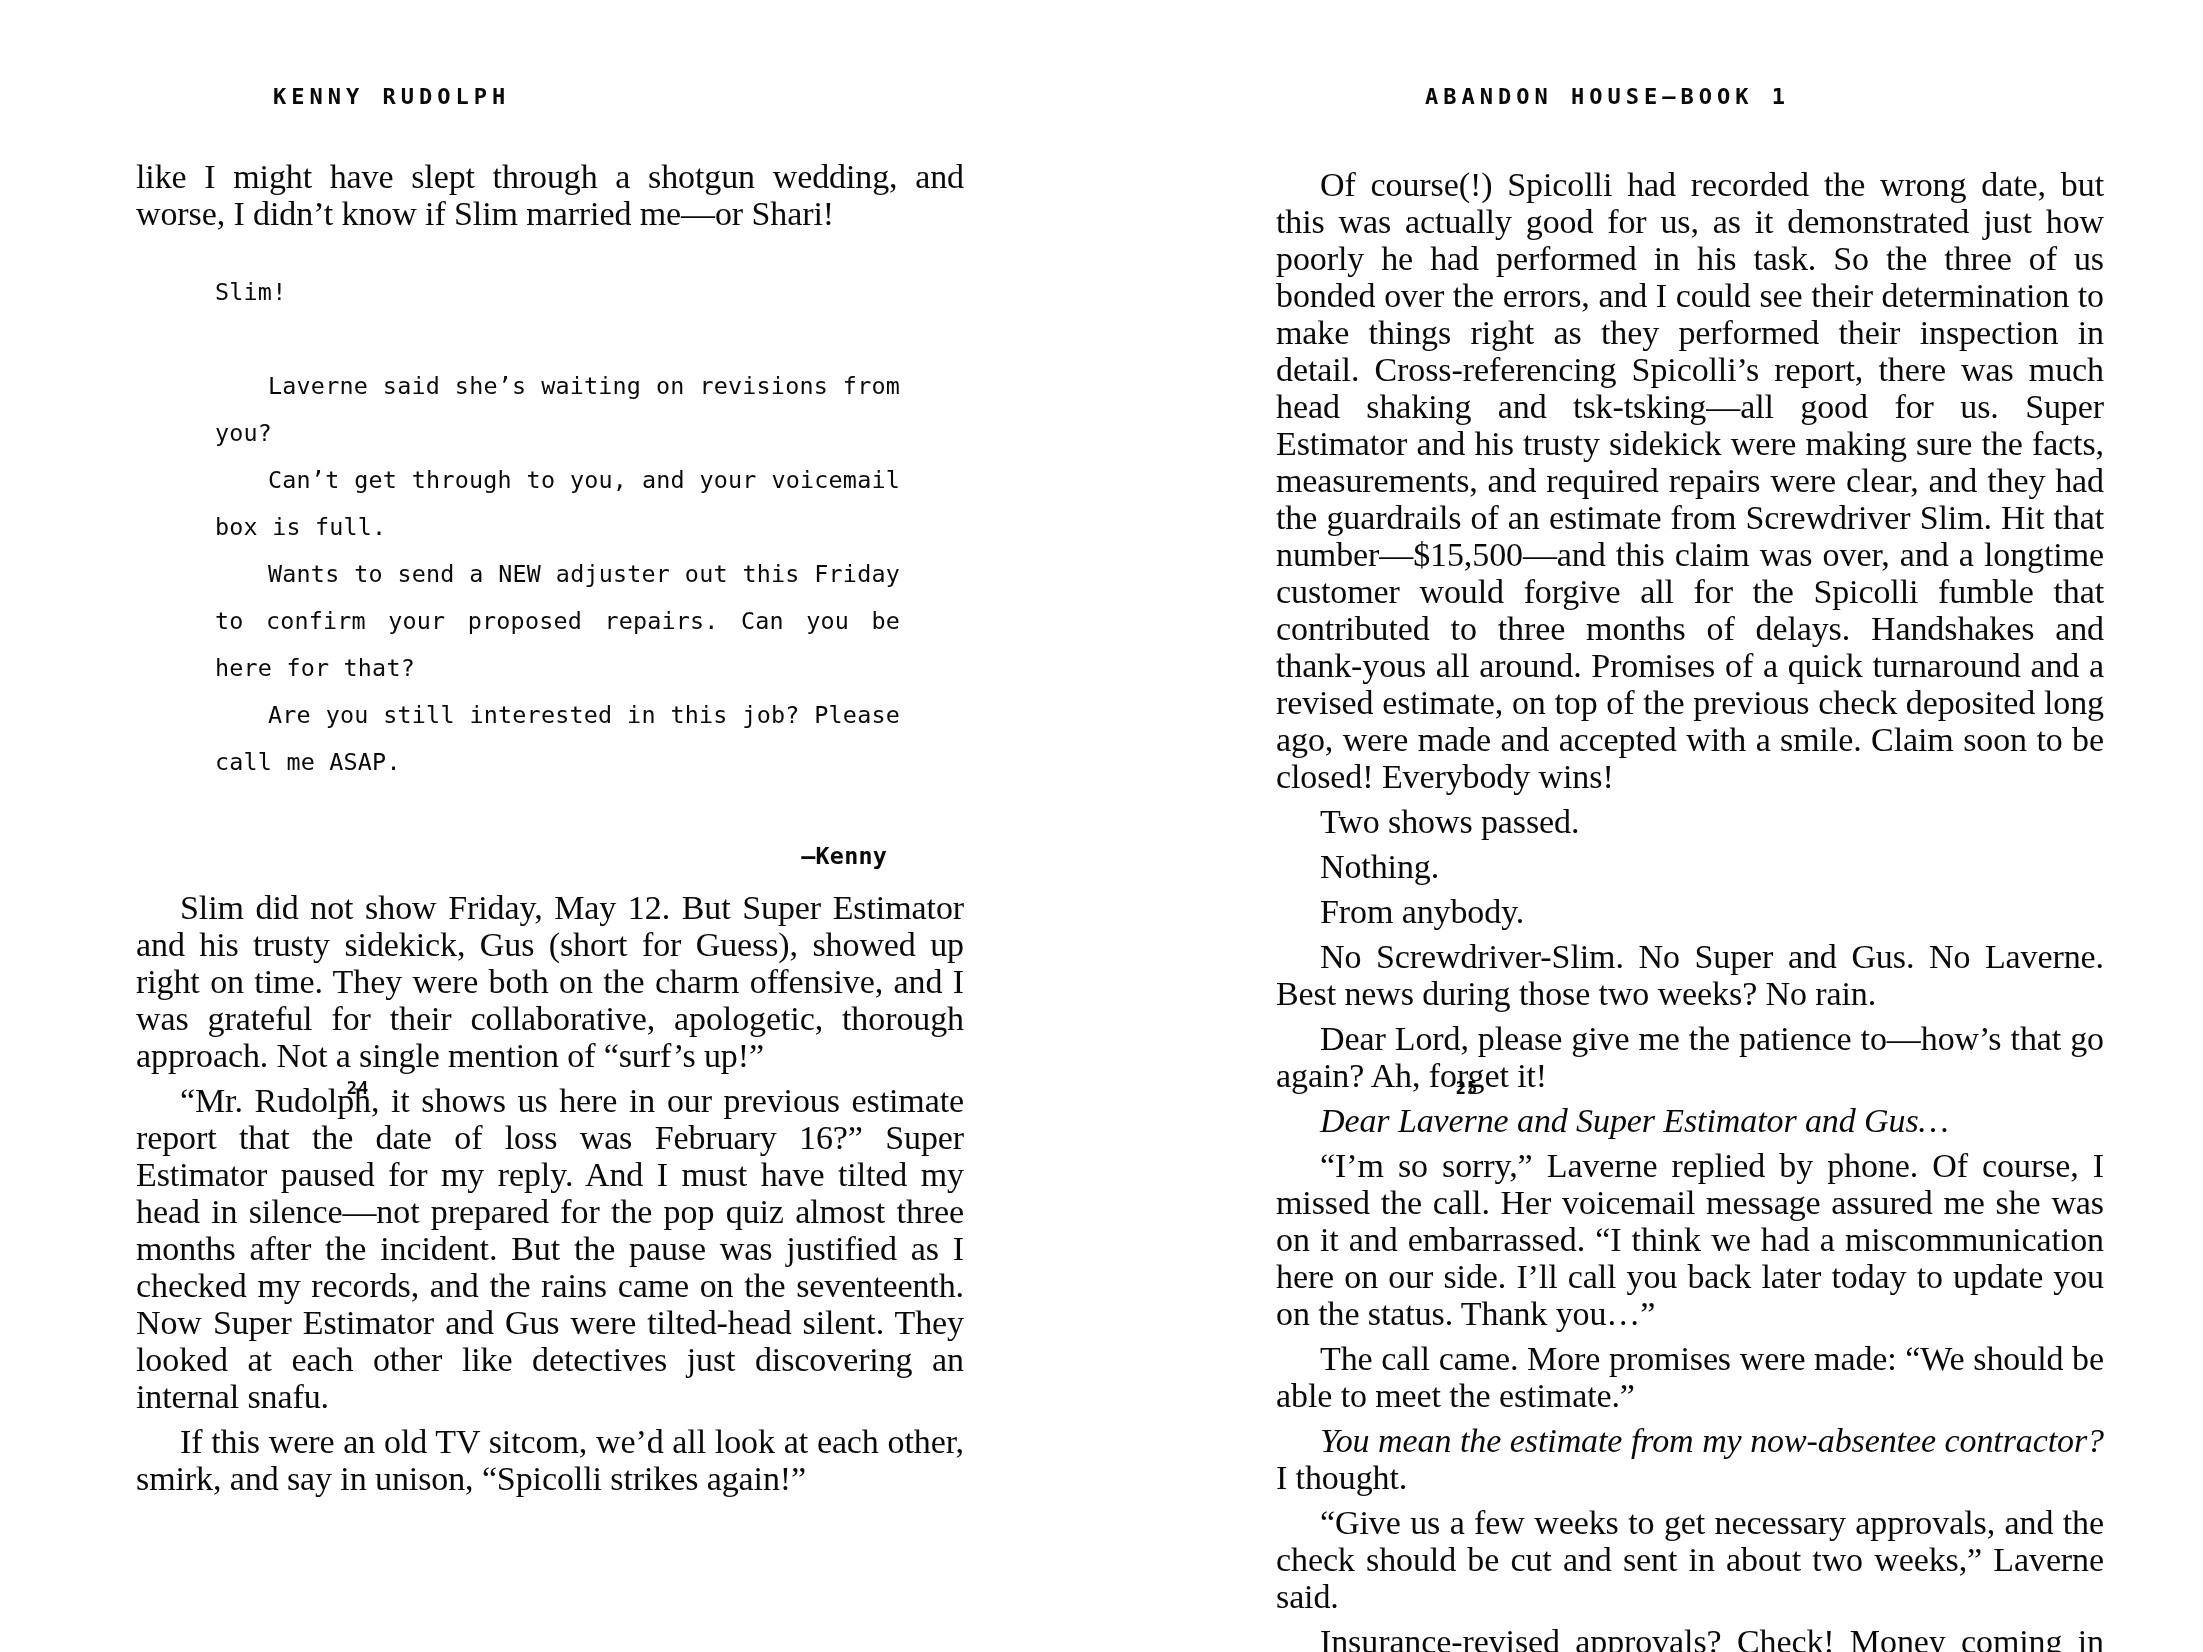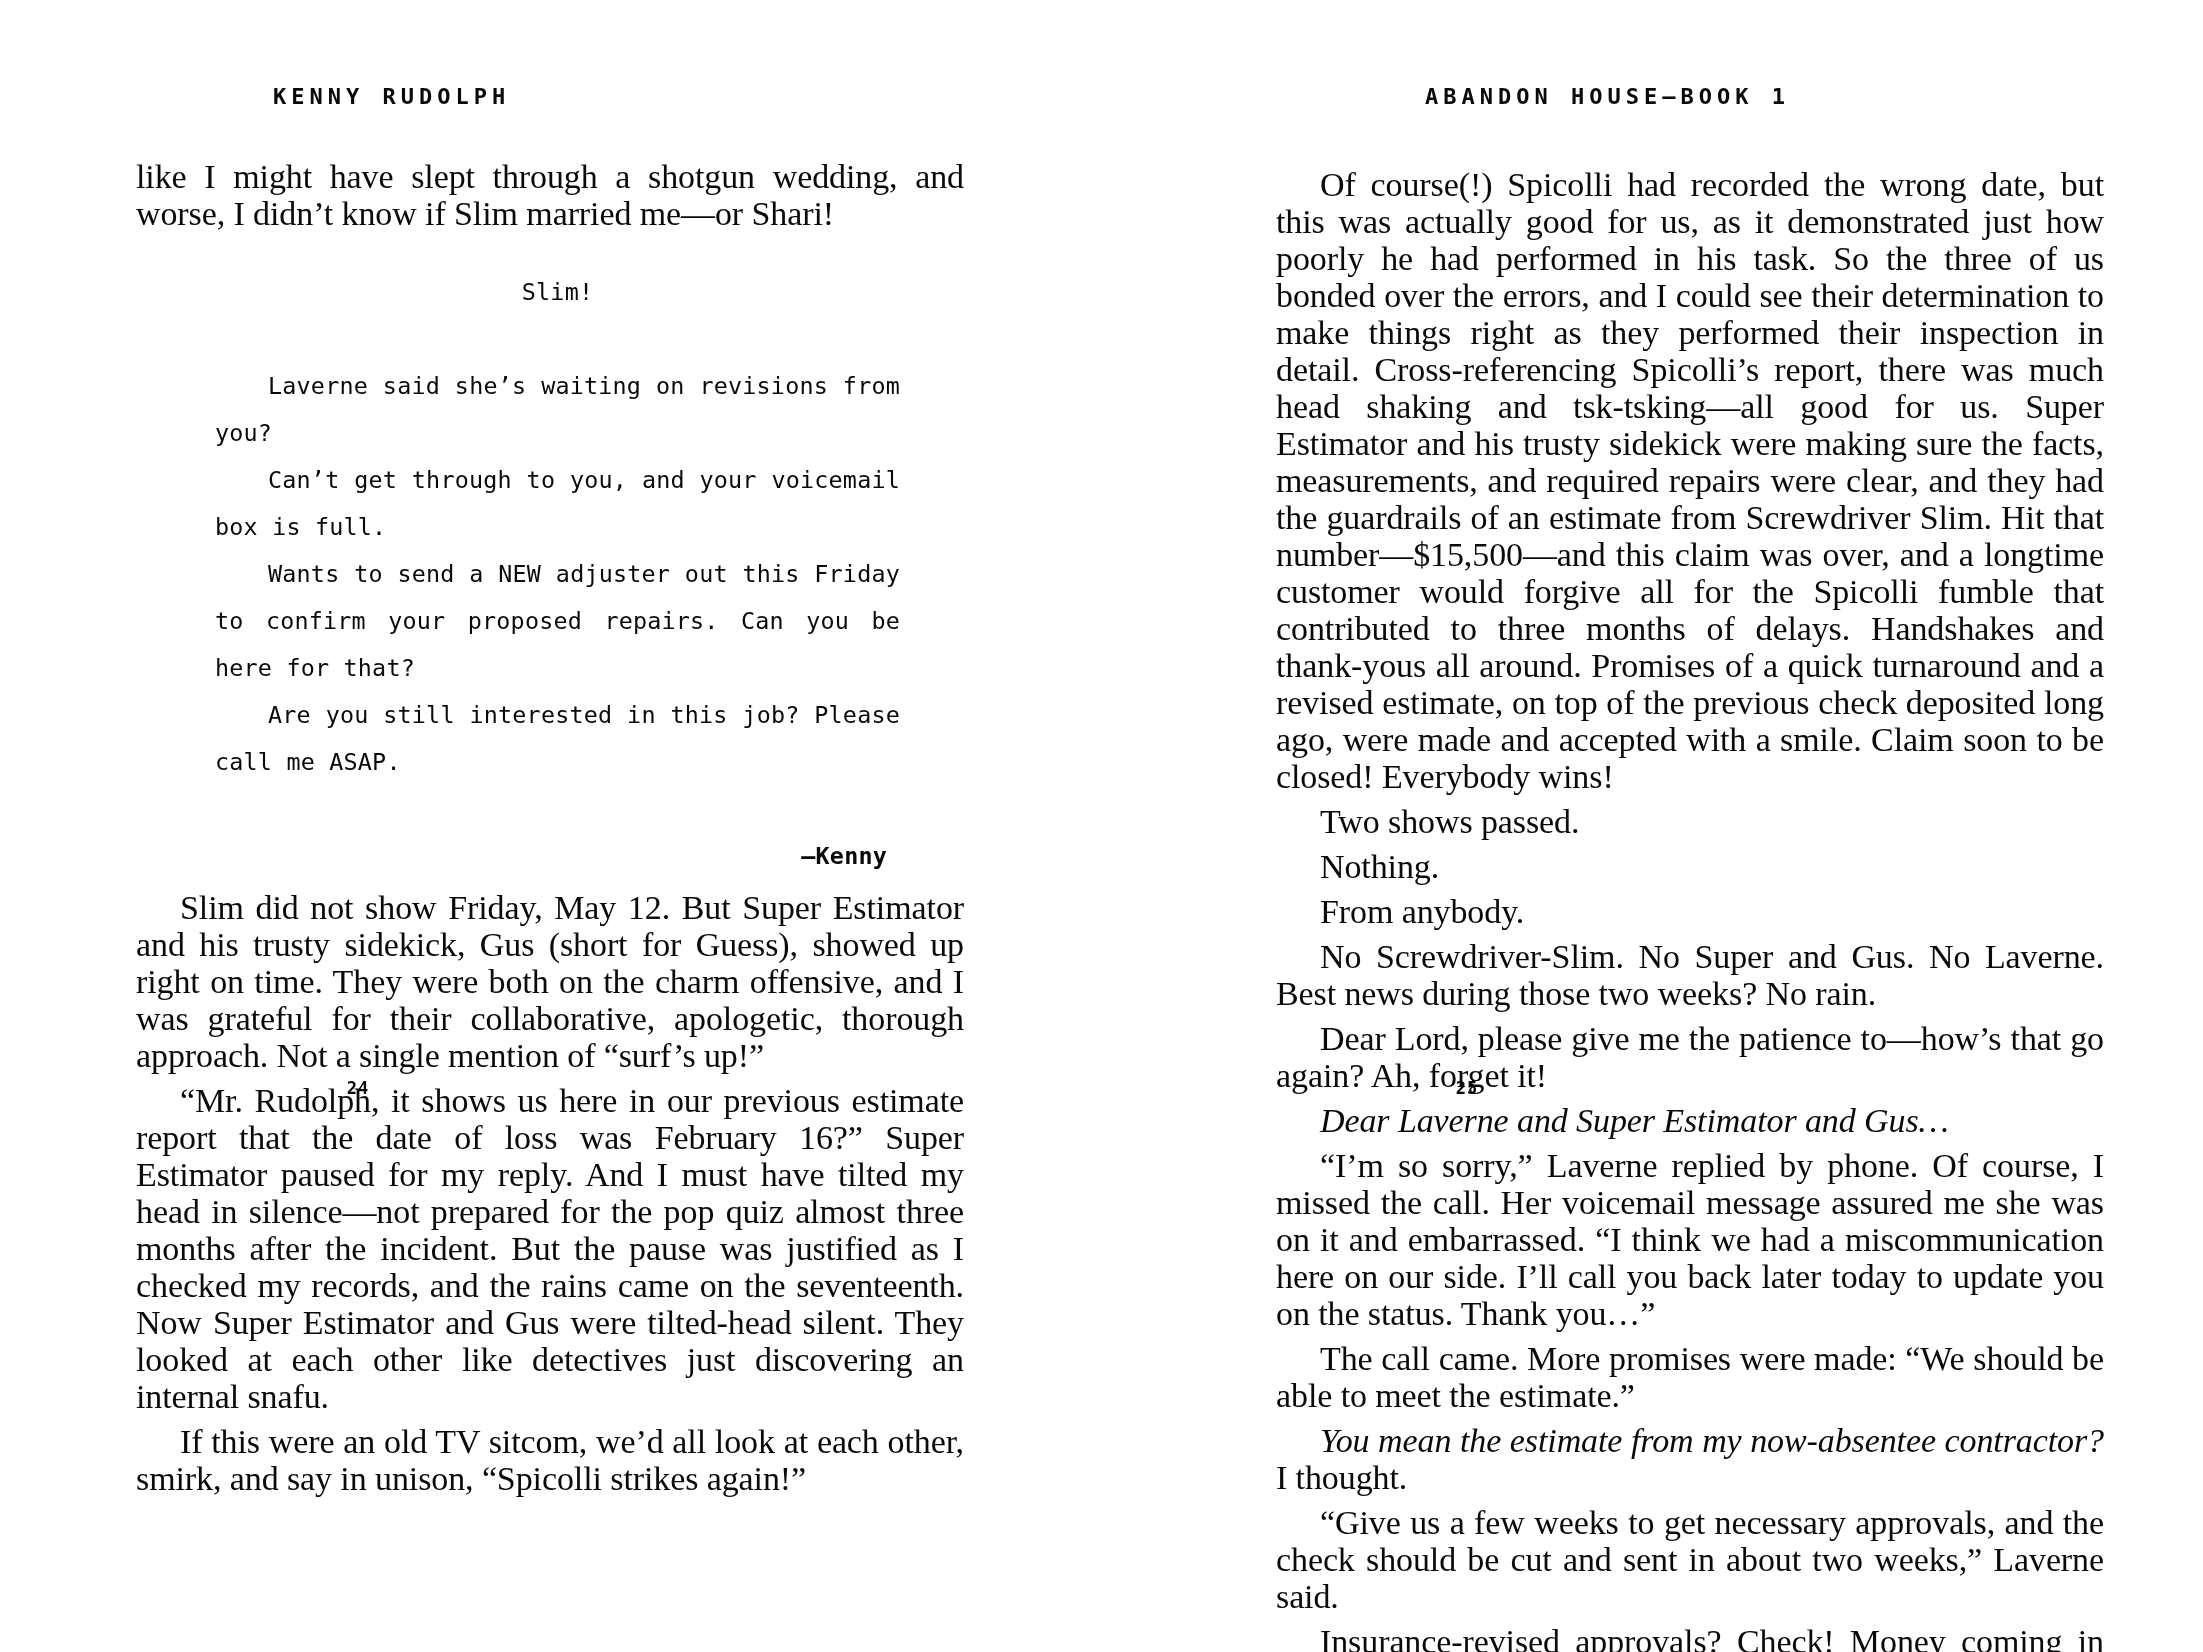--- a/index.html
+++ b/index.html
@@ -88,21 +88,21 @@
     margin-bottom: 9.2px;
     padding-left: 79px;
     padding-right: 64px;
     font-family: "DejaVu Sans Mono", "Liberation Mono", monospace;
     font-size: 23.4px;
     line-height: 47px;
     letter-spacing: 0.2px;
     color: #0a0a0a;
   }
   .message-block .salutation {
-    text-align: center;
+    text-align: left;
     margin-bottom: 47px;
   }
   .message-block .msg-para {
     text-align: justify;
     text-align-last: left;
     text-indent: 53px;
   }
   .message-block .signature {
     margin-top: 47px;
     text-align: right;

